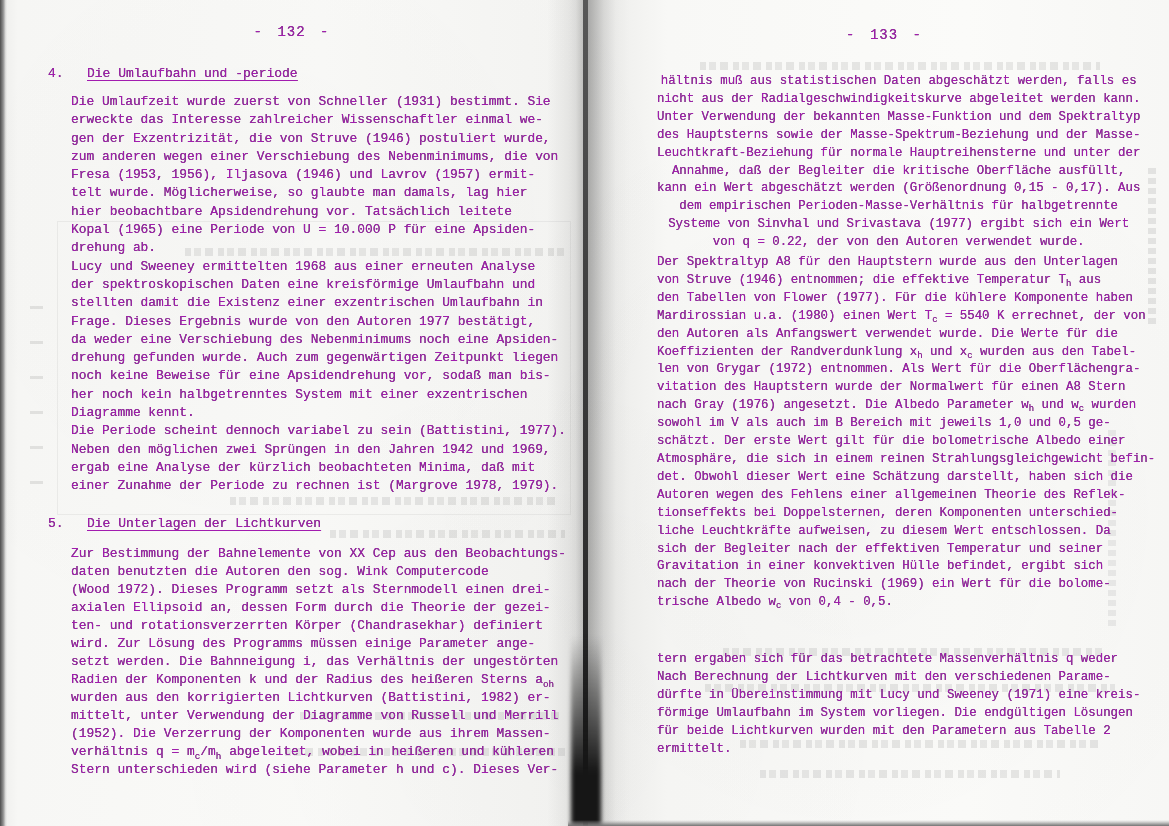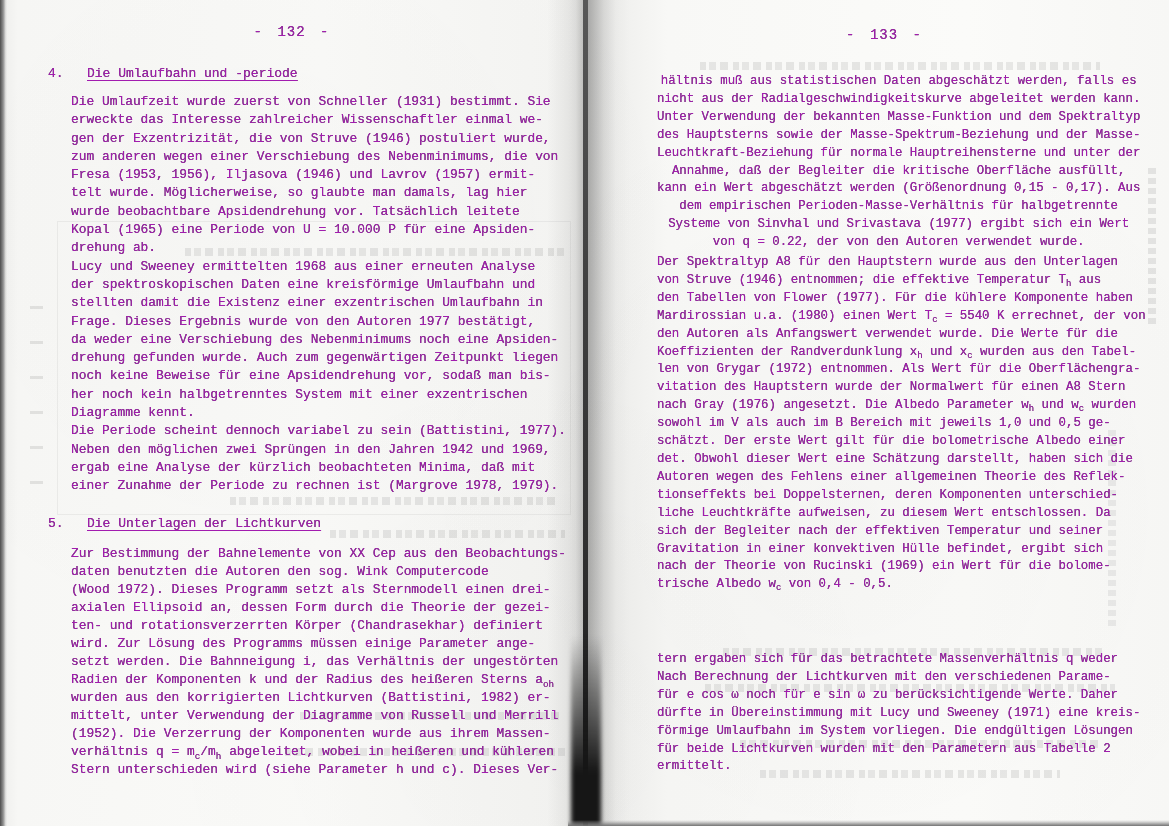--- a/index.html
+++ b/index.html
@@ -84,21 +84,21 @@
   <div class="heading" style="top:66px;">
     <span class="sec-num">4.</span><span class="sec-title">Die Umlaufbahn und -periode</span>
   </div>
   <div class="tblock body-left-4">
       <div class="tline">Die Umlaufzeit wurde zuerst von Schneller (1931) bestimmt. Sie</div>
       <div class="tline">erweckte das Interesse zahlreicher Wissenschaftler einmal we-</div>
       <div class="tline">gen der Exzentrizität, die von Struve (1946) postuliert wurde,</div>
       <div class="tline">zum anderen wegen einer Verschiebung des Nebenminimums, die von</div>
       <div class="tline">Fresa (1953, 1956), Iljasova (1946) und Lavrov (1957) ermit-</div>
       <div class="tline">telt wurde. Möglicherweise, so glaubte man damals, lag hier</div>
-      <div class="tline">wurde beobachtbare Apsidendrehung vor. Tatsächlich leitete</div>
+      <div class="tline">hier beobachtbare Apsidendrehung vor. Tatsächlich leitete</div>
       <div class="tline">Kopal (1965) eine Periode von U = 10.000 P für eine Apsiden-</div>
       <div class="tline">drehung ab.</div>
       <div class="tline">Lucy und Sweeney ermittelten 1968 aus einer erneuten Analyse</div>
       <div class="tline">der spektroskopischen Daten eine kreisförmige Umlaufbahn und</div>
       <div class="tline">stellten damit die Existenz einer exzentrischen Umlaufbahn in</div>
       <div class="tline">Frage. Dieses Ergebnis wurde von den Autoren 1977 bestätigt,</div>
       <div class="tline">da weder eine Verschiebung des Nebenminimums noch eine Apsiden-</div>
       <div class="tline">drehung gefunden wurde. Auch zum gegenwärtigen Zeitpunkt liegen</div>
       <div class="tline">noch keine Beweise für eine Apsidendrehung vor, sodaß man bis-</div>
       <div class="tline">her noch kein halbgetrenntes System mit einer exzentrischen</div>
@@ -147,33 +147,33 @@
       <div class="tline">von Struve (1946) entnommen; die effektive Temperatur T<sub>h</sub> aus</div>
       <div class="tline">den Tabellen von Flower (1977). Für die kühlere Komponente haben</div>
       <div class="tline">Mardirossian u.a. (1980) einen Wert T<sub>c</sub> = 5540 K errechnet, der von</div>
       <div class="tline">den Autoren als Anfangswert verwendet wurde. Die Werte für die</div>
       <div class="tline">Koeffizienten der Randverdunklung x<sub>h</sub> und x<sub>c</sub> wurden aus den Tabel-</div>
       <div class="tline">len von Grygar (1972) entnommen. Als Wert für die Oberflächengra-</div>
       <div class="tline">vitation des Hauptstern wurde der Normalwert für einen A8 Stern</div>
       <div class="tline">nach Gray (1976) angesetzt. Die Albedo Parameter w<sub>h</sub> und w<sub>c</sub> wurden</div>
       <div class="tline">sowohl im V als auch im B Bereich mit jeweils 1,0 und 0,5 ge-</div>
       <div class="tline">schätzt. Der erste Wert gilt für die bolometrische Albedo einer</div>
+      <div class="tline">Atmosphäre, die sich in einem reinen Strahlungsgleichgewicht befin-</div>
       <div class="tline">det. Obwohl dieser Wert eine Schätzung darstellt, haben sich die</div>
       <div class="tline">Autoren wegen des Fehlens einer allgemeinen Theorie des Reflek-</div>
       <div class="tline">tionseffekts bei Doppelsternen, deren Komponenten unterschied-</div>
       <div class="tline">liche Leuchtkräfte aufweisen, zu diesem Wert entschlossen. Da</div>
       <div class="tline">sich der Begleiter nach der effektiven Temperatur und seiner</div>
       <div class="tline">Gravitation in einer konvektiven Hülle befindet, ergibt sich</div>
       <div class="tline">nach der Theorie von Rucinski (1969) ein Wert für die bolome-</div>
       <div class="tline">trische Albedo w<sub>c</sub> von 0,4 - 0,5.</div>
     </div>
   <div class="tblock body-right" style="top:651px;">
       <div class="tline">tern ergaben sich für das betrachtete Massenverhältnis q weder</div>
       <div class="tline">Nach Berechnung der Lichtkurven mit den verschiedenen Parame-</div>
-      <div class="tline">für e cos ω noch für e sin ω zu berücksichtigende Werte. Daher</div>
       <div class="tline">dürfte in Übereinstimmung mit Lucy und Sweeney (1971) eine kreis-</div>
       <div class="tline">förmige Umlaufbahn im System vorliegen. Die endgültigen Lösungen</div>
       <div class="tline">für beide Lichtkurven wurden mit den Parametern aus Tabelle 2</div>
       <div class="tline">ermittelt.</div>
     </div>
 
   <div class="gutter-shade-left"></div>
   <div class="gutter-line"></div>
   <div class="gutter-shade"></div>
   <div class="gutter-bottom"></div>

